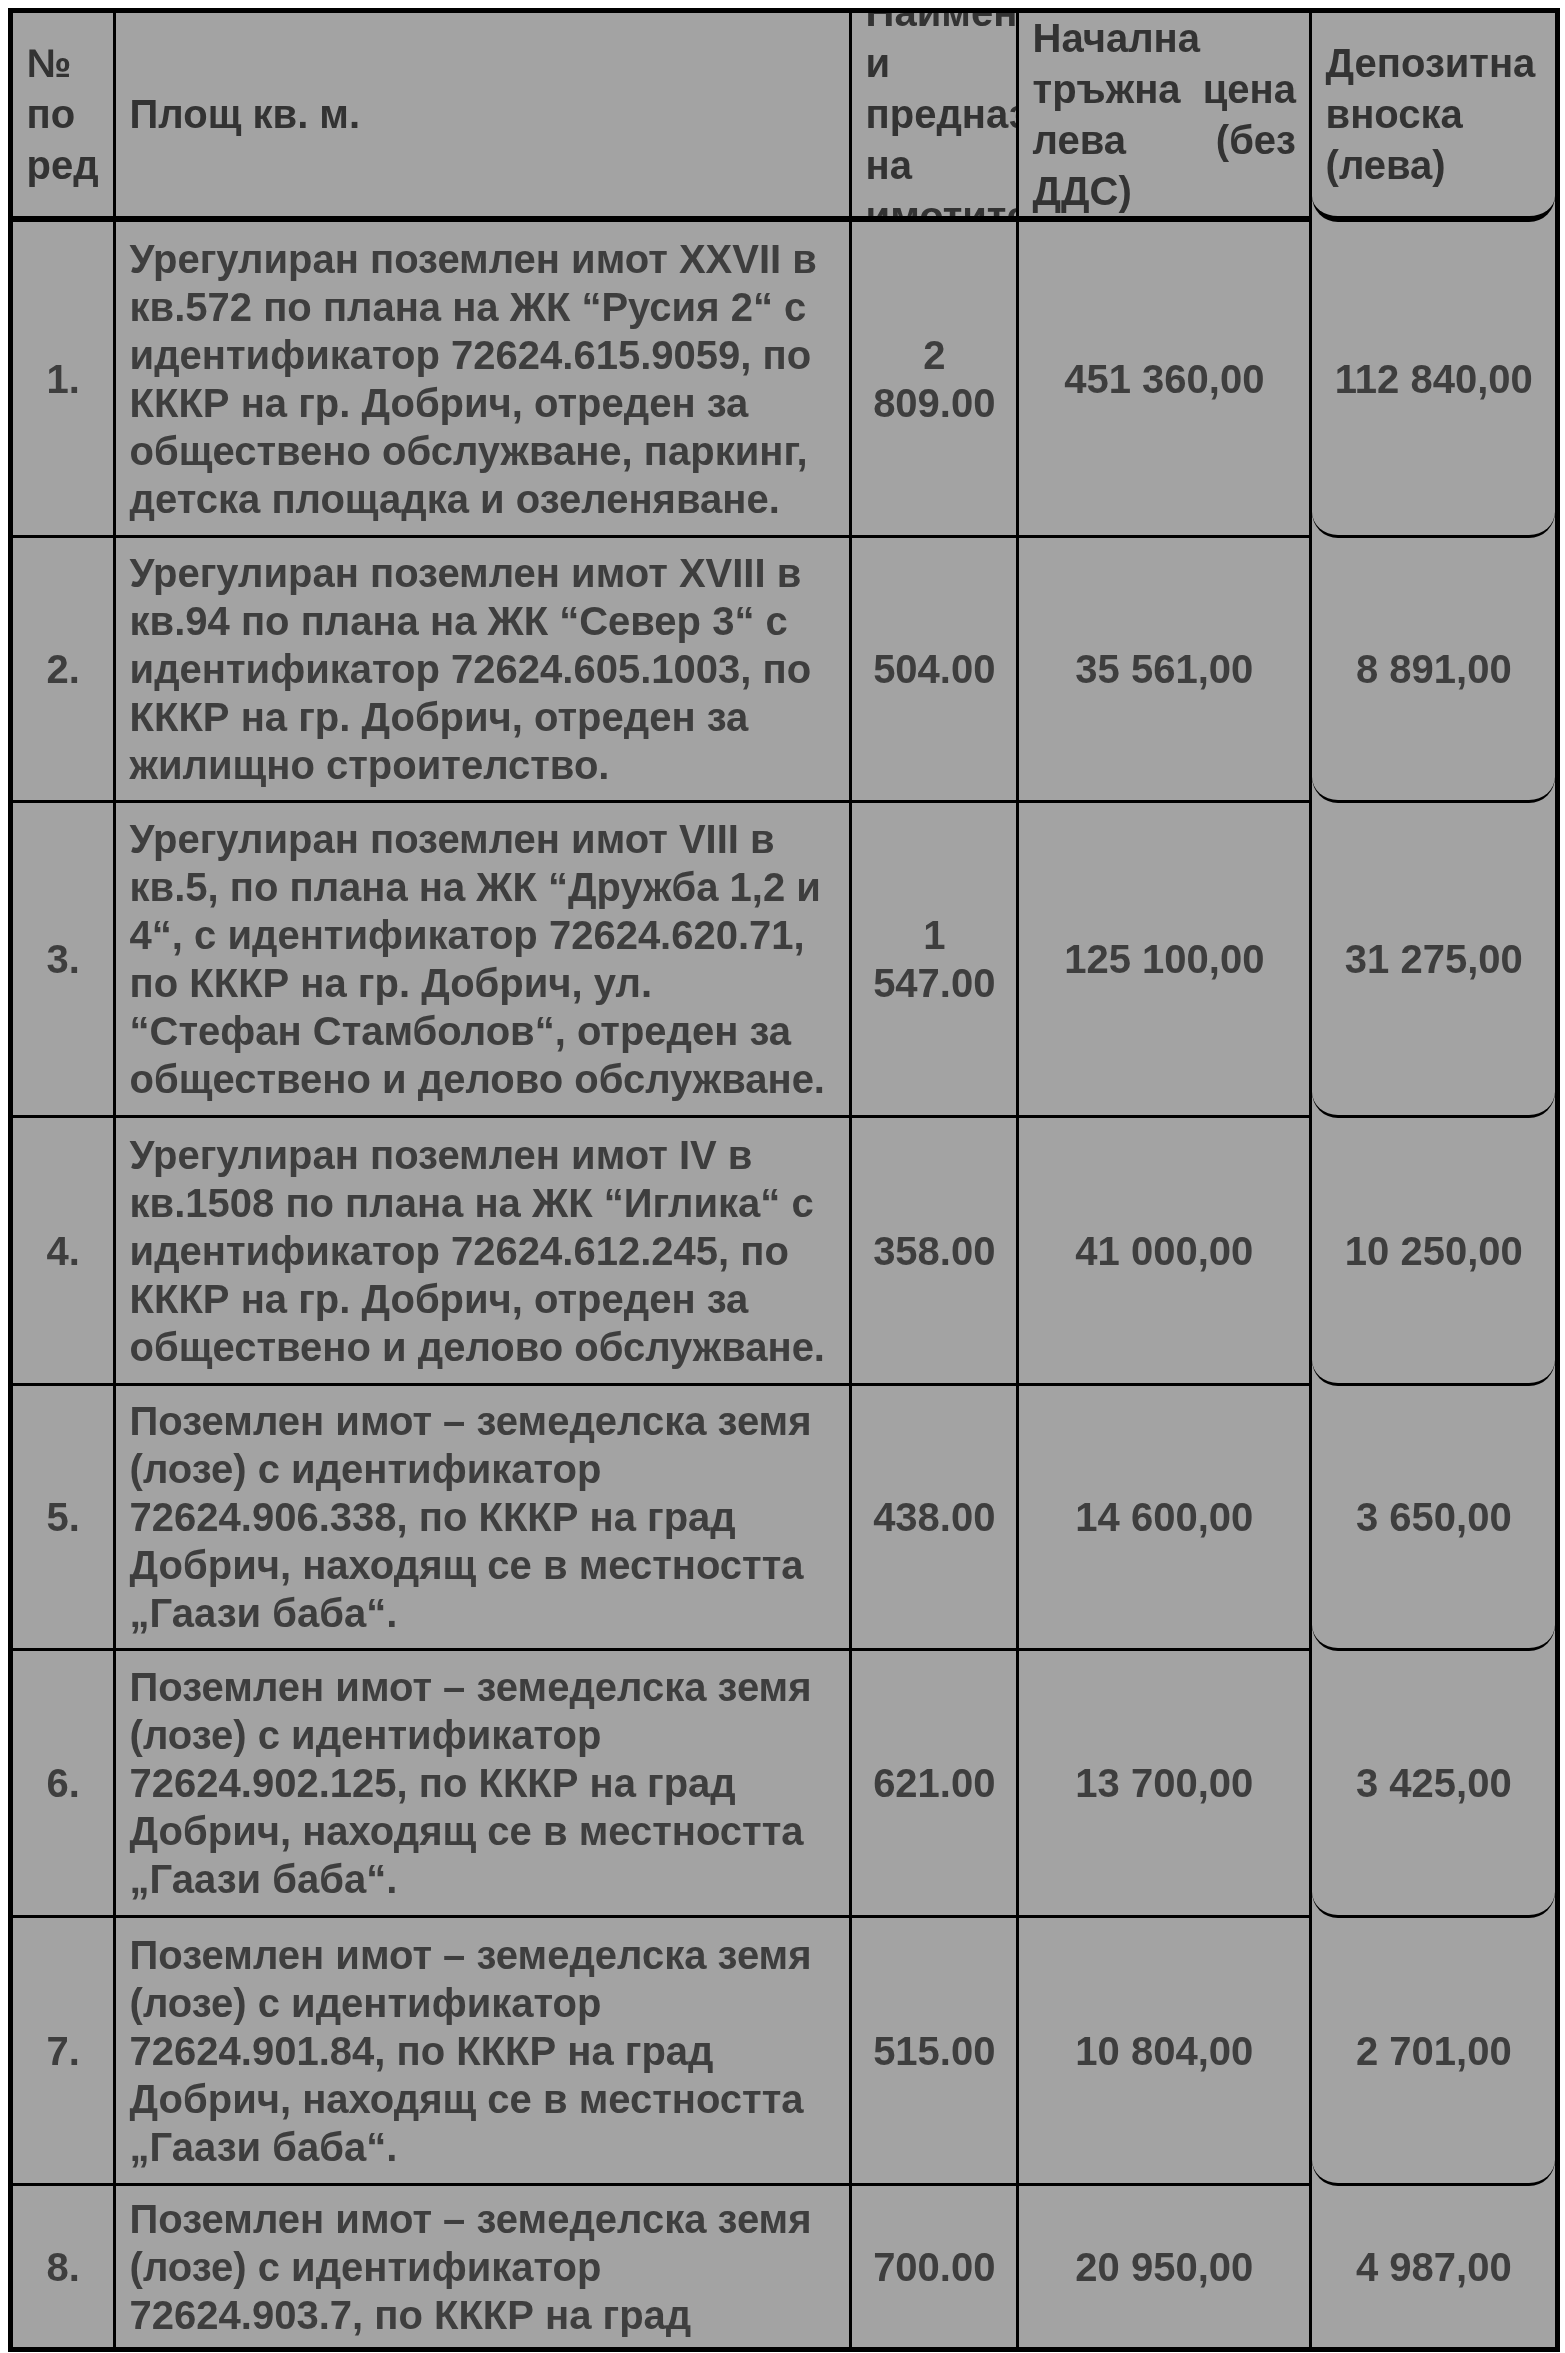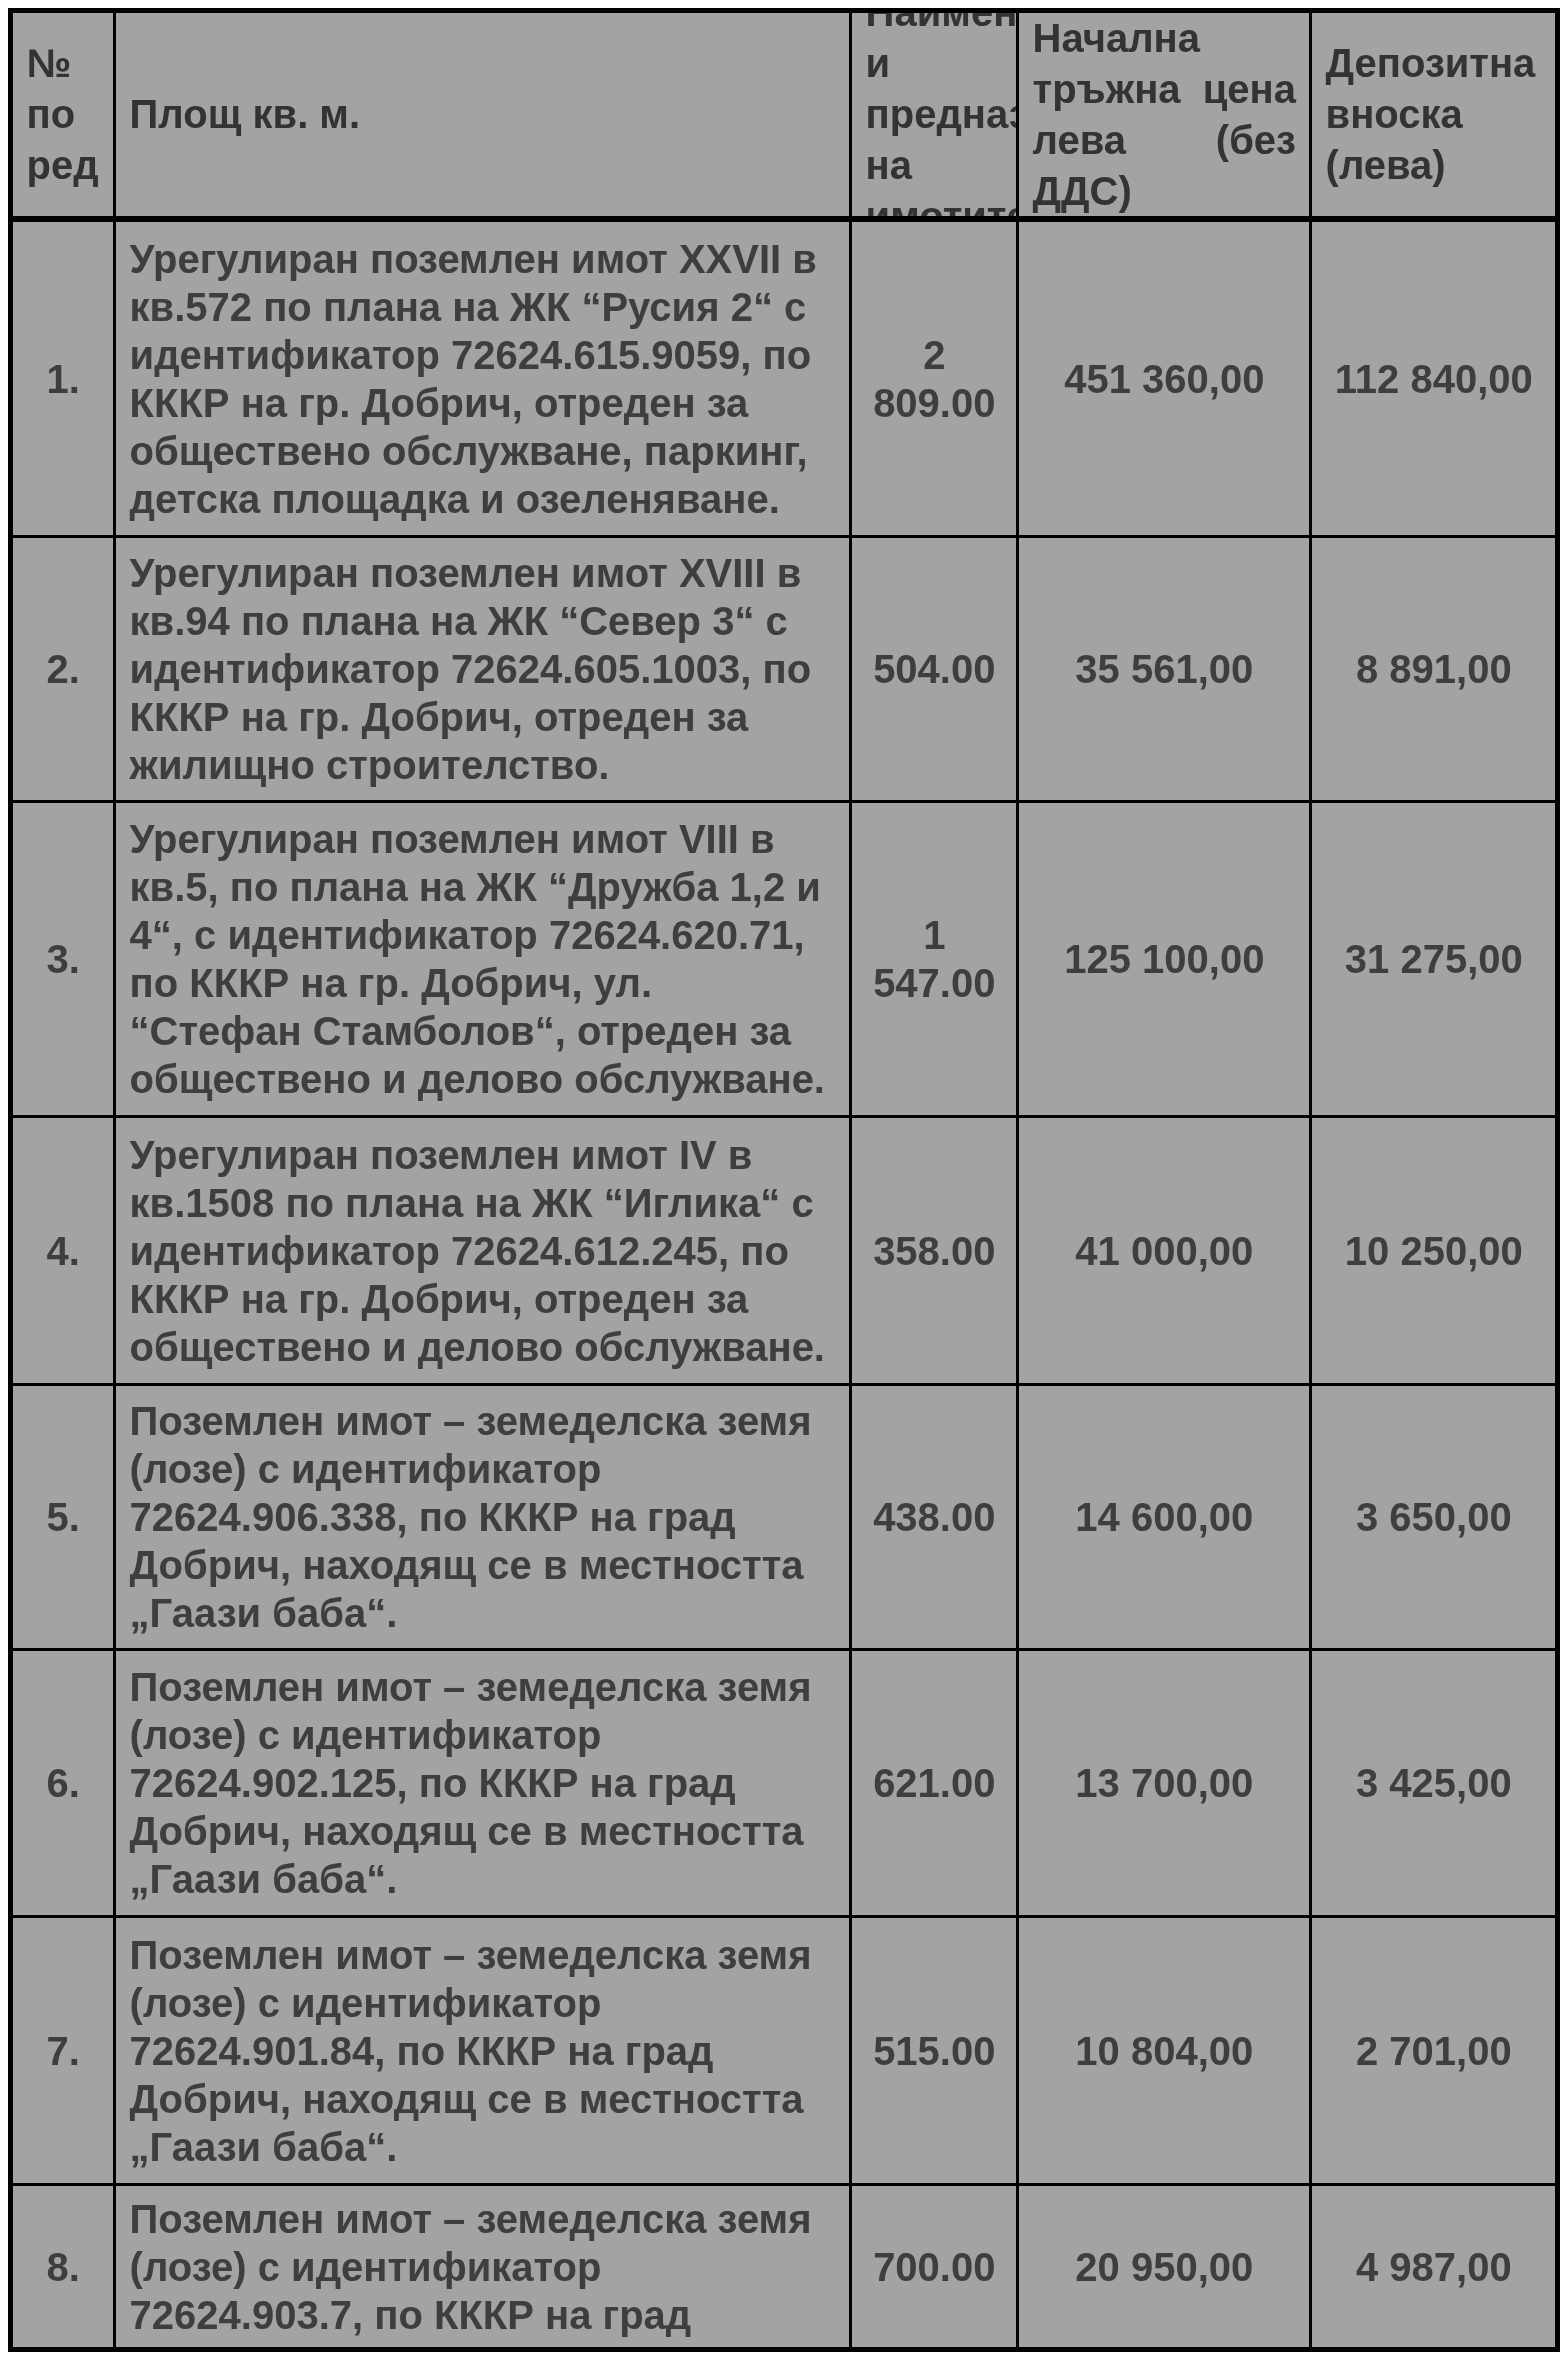--- a/index.html
+++ b/index.html
@@ -31,21 +31,21 @@
     border-right: 3.3px solid #000;
     border-bottom: 3.3px solid #000;
     box-sizing: border-box;
     display: flex;
     align-items: center;
     overflow: hidden;
     font-size: 40px;
     line-height: 48px;
     font-weight: bold;
   }
-  .cell.last-col { border-right: none; }
+  .cell.last-col { border-right: none; border-radius: 26px; }
   .cell.last-row { border-bottom: none; justify-content: flex-end; }
   .cell.hdr {
     border-bottom: 6.6px solid #000;
     font-weight: 700;
     color: #333333;
     line-height: 51px;
   }
   .cell .inner { width: 100%; }
   .desc {
     padding: 0 15px 0 13.3px;

